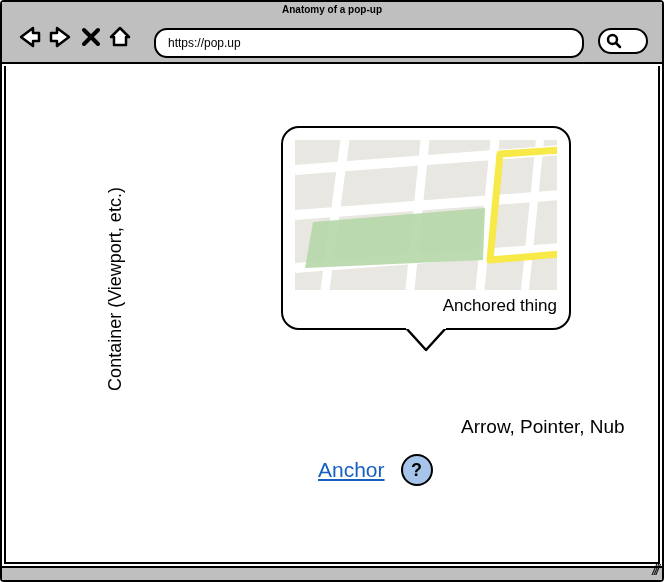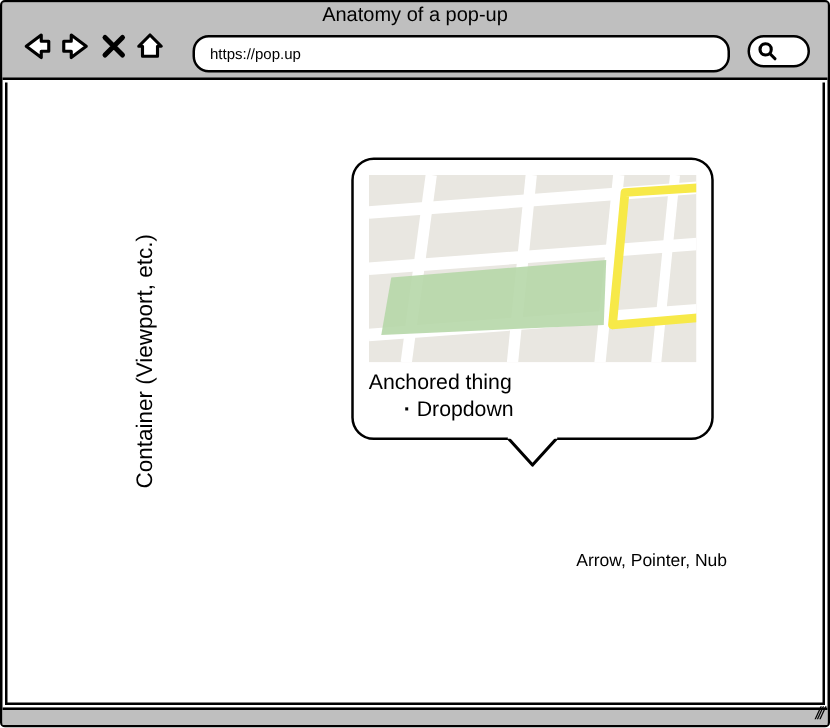--- a/index.html
+++ b/index.html
@@ -24,21 +24,22 @@
     background: #bfbfbf;
     height: 62px;
     border-bottom: 2px solid #000;
     position: relative;
   }
   .title-text {
     position: absolute;
     top: 2px;
     left: 50%;
     transform: translateX(-50%);
-    font-size: 16px;
+    font-size: 10px;
+    font-weight: bold;
   }
   .nav-controls {
     position: absolute;
     top: 22px;
     left: 14px;
     display: flex;
     align-items: center;
     gap: 6px;
   }
   .nav-arrow, .nav-x, .nav-home {
@@ -92,20 +93,21 @@
   }
   .popup {
     position: absolute;
     top: 60px;
     left: 275px;
     width: 290px;
     background: #fff;
     border: 2.5px solid #000;
     border-radius: 18px;
     padding: 12px 12px 8px 12px;
+    text-align: right;
   }
   .map-placeholder {
     width: 100%;
     height: 150px;
     overflow: hidden;
   }
   .popup-heading {
     font-size: 17px;
     margin-top: 6px;
   }
@@ -123,23 +125,23 @@
     position: absolute;
     bottom: -22px;
     left: 50%;
     transform: translateX(-50%);
     width: 40px;
     height: 24px;
   }
   .nub svg { display: block; }
   .nub-label {
     position: absolute;
-    top: 374px;
+    top: 350px;
     left: 455px;
-    font-size: 14px;
+    font-size: 19px;
   }
   .anchor-row {
     position: absolute;
     top: 388px;
     left: 312px;
     display: flex;
     align-items: center;
     gap: 16px;
   }
   .anchor-link {
@@ -232,33 +234,36 @@
           <line x1="50" y1="0" x2="30" y2="150" stroke="#fff" stroke-width="9"></line>
           <line x1="130" y1="0" x2="115" y2="150" stroke="#fff" stroke-width="9"></line>
           <line x1="200" y1="0" x2="185" y2="150" stroke="#fff" stroke-width="9"></line>
           <line x1="245" y1="0" x2="230" y2="150" stroke="#fff" stroke-width="8"></line>
           <polygon points="18,82 190,68 188,120 10,128" fill="#b6d7a8" opacity="0.9"></polygon>
           <path d="M 266 10 L 205 14 L 195 120 L 266 114" fill="none" stroke="#f7e948" stroke-width="7" stroke-linejoin="round"></path>
         </svg>
       </div>
       <div class="popup-heading">Anchored thing</div>
       <ul class="popup-list">
-        <li>Dropdown</li>
       </ul>
       <div class="nub">
         <svg width="40" height="26" viewBox="0 0 40 26">
           <polygon points="0,2 40,2 20,24" fill="#fff"></polygon>
           <path d="M0 2 L20 24 L40 2" fill="none" stroke="#000" stroke-width="2.5" stroke-linejoin="round"></path>
           <rect x="0" y="-2" width="40" height="5" fill="#fff"></rect>
         </svg>
       </div>
     </div>
 
     <div class="nub-label">Arrow, Pointer, Nub</div>
 
+    <div class="anchor-row">
+      <a class="anchor-link">Anchor</a>
+      <div class="help-badge">?</div>
+    </div>
 
   </div>
 
   <div class="bottom-bar">
     <span class="resize-grip">///</span>
   </div>
 
 </div>
 
 </body></html>

